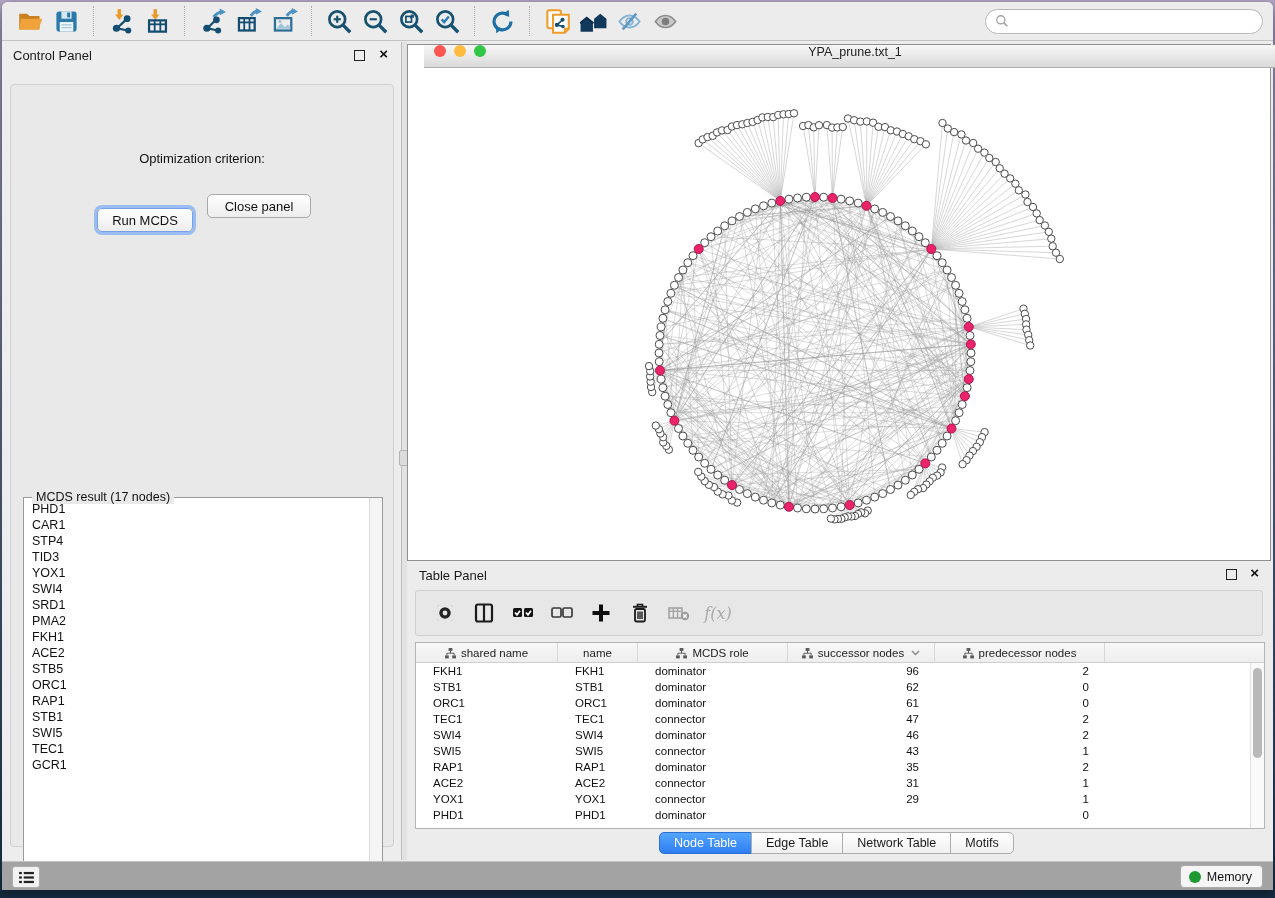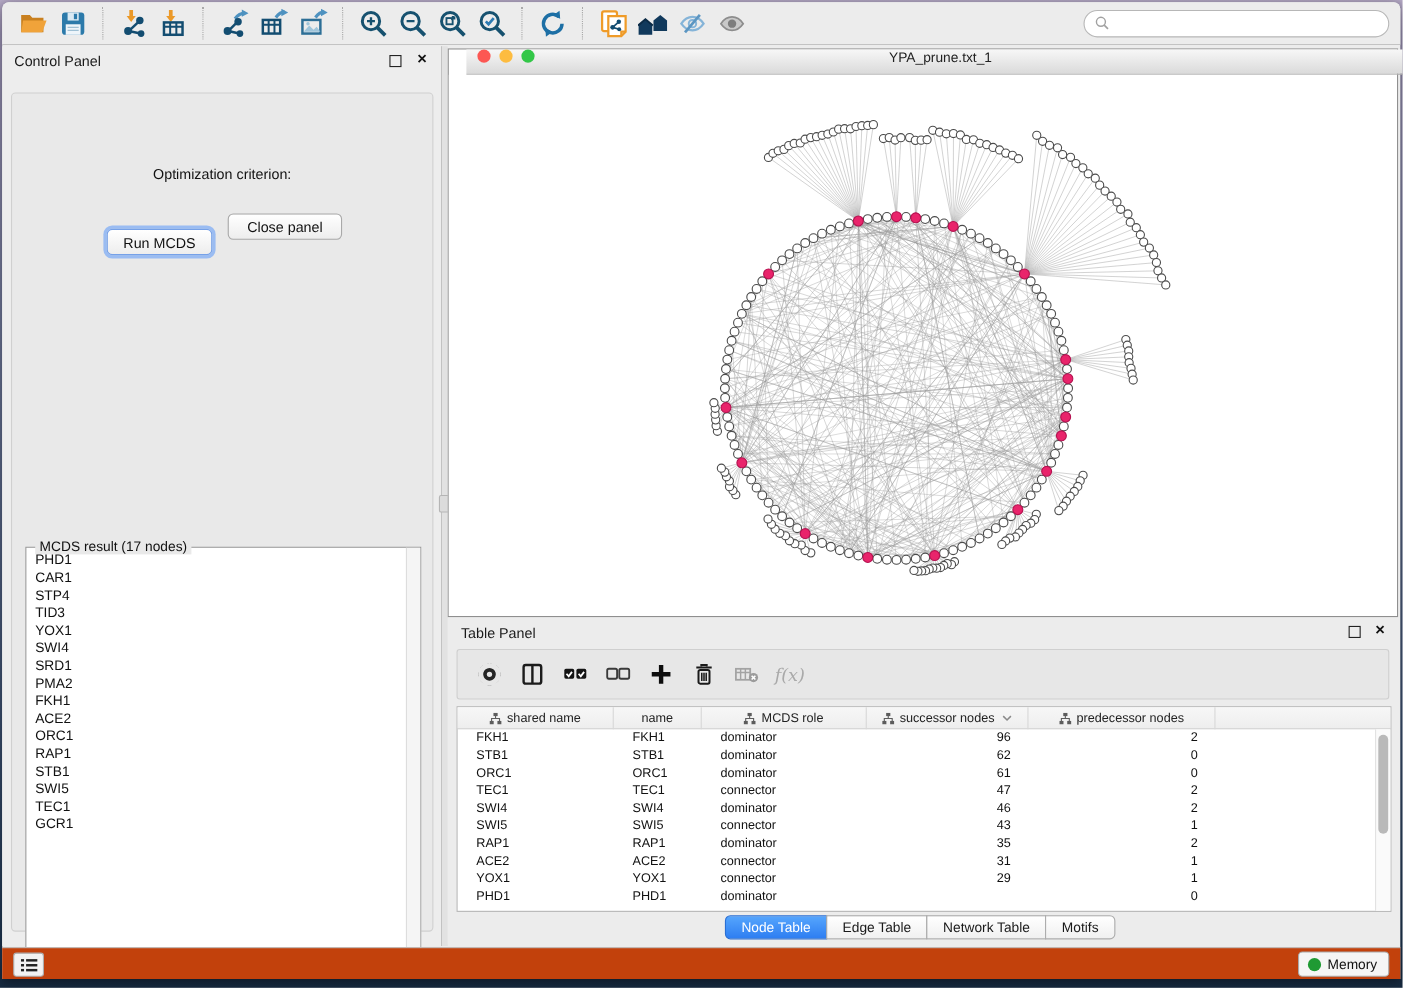--- a/index.html
+++ b/index.html
@@ -105,21 +105,21 @@
   .trow { display:flex; height:16px; }
   .tcell { font-size:11.5px; color:#111; line-height:16px; white-space:nowrap; overflow:hidden; }
   .tcell.txt { padding-left:17px; text-align:left; }
   .tcell.num { text-align:right; padding-right:16px; }
   .ntable-vscroll { position:absolute; right:0; top:20px; bottom:0; width:14px; background:#fafafa; border-left:1px solid #e2e2e2; }
   .ntable-vscroll .thumb { position:absolute; left:2px; top:5px; width:9px; height:90px; background:#b9b9b9; border-radius:5px; }
 
   .tp-tabs { position:absolute; top:270px; left:252px; display:flex; }
 
   
-  .statusbar { position:absolute; left:0; top:859px; width:100%; height:29px; background:#c2410c;
+  .statusbar { position:absolute; left:0; top:859px; width:100%; height:29px; background:#a3a3a3;
                border-top:1px solid #c3c3c3; }
   .task-btn { position:absolute; left:10px; top:4px; width:28px; height:22px; background:#f2f2f2;
               border:1px solid #adadad; border-radius:3px; display:flex; align-items:center; justify-content:center; }
   .memory-btn { position:absolute; right:10px; top:3px; height:23px; padding:0 10px 0 8px;
                 background:#f5f5f5; border:1px solid #a9a9a9; border-radius:4px;
                 display:flex; align-items:center; gap:6px; font-size:12.5px; color:#111; }
   .mem-dot { width:12px; height:12px; border-radius:50%; background:#1f9a33; }
 </style>
 </head>
 <body>
@@ -293,20 +293,21 @@
             <div>PHD1</div>
             <div>CAR1</div>
             <div>STP4</div>
             <div>TID3</div>
             <div>YOX1</div>
             <div>SWI4</div>
             <div>SRD1</div>
             <div>PMA2</div>
             <div>FKH1</div>
             <div>ACE2</div>
+            <div>STB5</div>
             <div>ORC1</div>
             <div>RAP1</div>
             <div>STB1</div>
             <div>SWI5</div>
             <div>TEC1</div>
             <div>GCR1</div>
           </div>
         <div class="result-scroll"></div>
       </div>
     </div>

